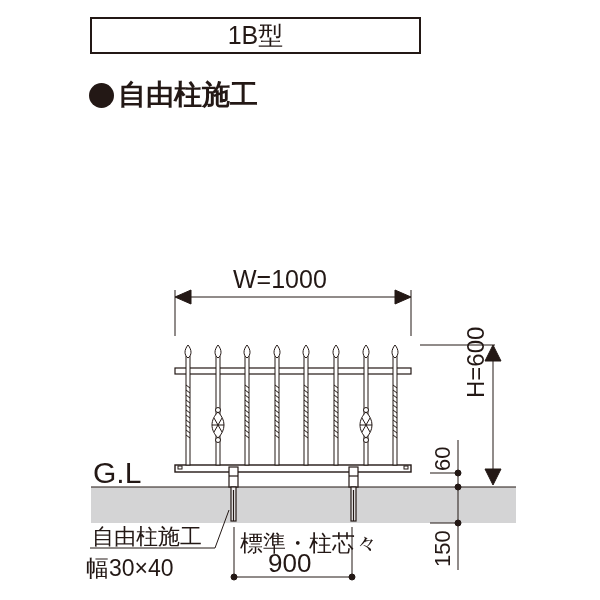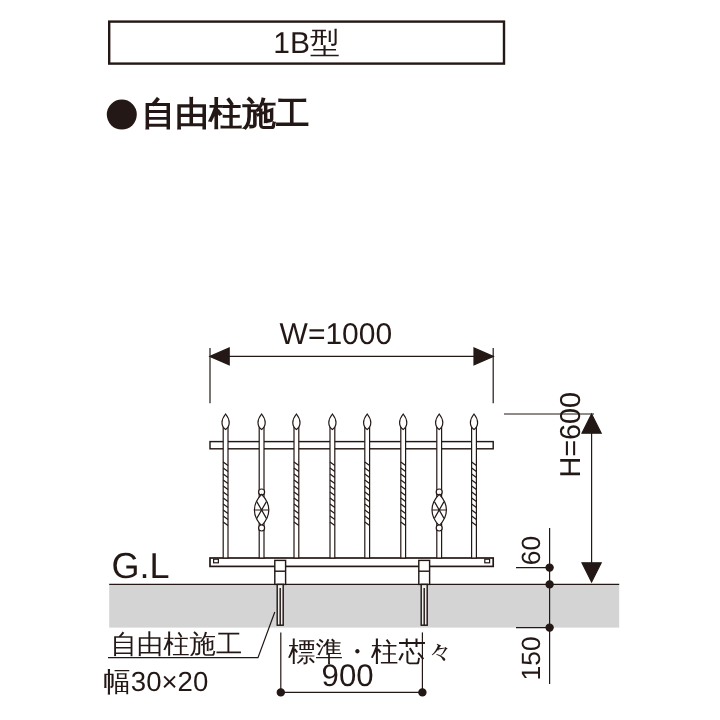--- a/index.html
+++ b/index.html
@@ -141,16 +141,16 @@
 
 <div class="lbl" style="left:462px; top:398px; font-size:24px; transform: rotate(-90deg); transform-origin: left top;">H=600</div>
 
 <div class="lbl" style="left:430px; top:471px; font-size:22px; transform: rotate(-90deg); transform-origin: left top;">60</div>
 
 <div class="lbl" style="left:430px; top:567px; font-size:22px; transform: rotate(-90deg); transform-origin: left top;">150</div>
 
 <div class="lbl" style="left:93px; top:456px; font-size:30px;">G.L</div>
 
 <div class="lbl" style="left:92px; top:522px; font-size:22px;">自由柱施工</div>
-<div class="lbl" style="left:86px; top:553px; font-size:23px;">幅30×20</div>
+<div class="lbl" style="left:86px; top:553px; font-size:23px;">幅30×40</div>
 
 <div class="lbl" style="left:240px; top:528px; font-size:23px;">標準・柱芯々</div>
 <div class="lbl" style="left:268px; top:548px; font-size:26px;">900</div>
 
 </body></html>

